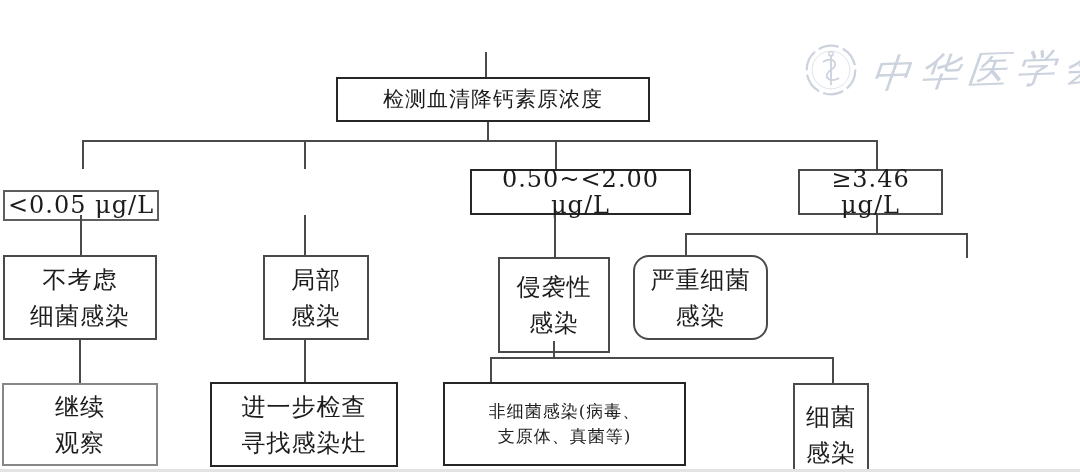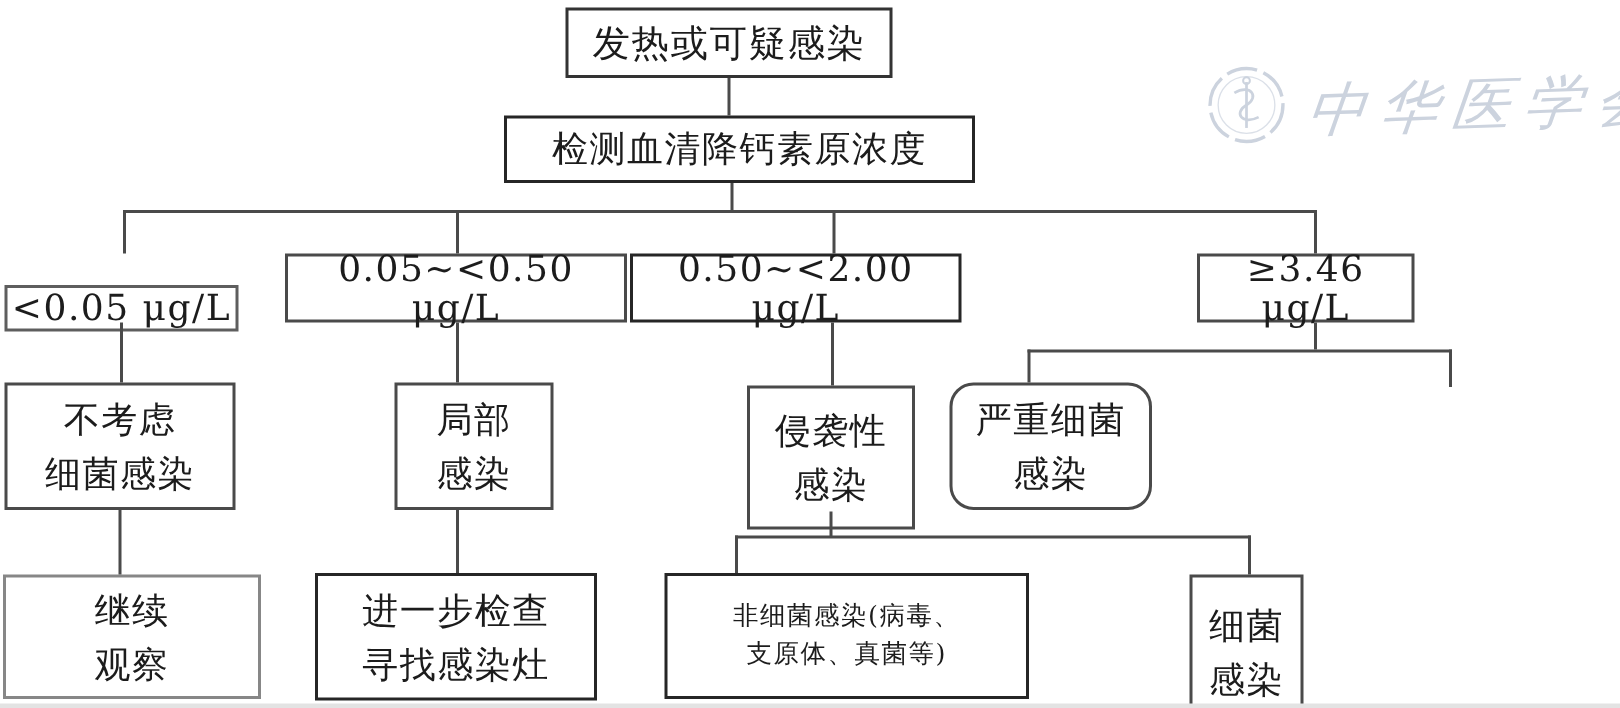--- a/index.html
+++ b/index.html
@@ -55,56 +55,54 @@
     transform:skewX(-8deg) rotate(-2deg);
     white-space:nowrap;
   }
   #bottom-edge{
     position:absolute;left:0;bottom:0;width:1080px;height:3px;
     background:#e3e3e3;
   }
 
   
   #n-start   {left:377px;top:5px;  width:218px;height:47px;font-size:25px;}
-  #n-test    {left:336px;top:77px; width:314px;height:45px;font-size:24px;}
+  #n-test    {left:336px;top:77px; width:314px;height:45px;font-size:21px;}
   #n-range1  {left:3px;  top:169px;width:156px;height:31px;border-color:#5e5e5e;margin-top:21px;}
   #n-range2  {left:190px;top:169px;width:228px;height:46px;}
-  #n-range3  {left:420px;top:169px;width:221px;height:46px;}
+  #n-range3  {left:470px;top:169px;width:221px;height:46px;}
   #n-range4  {left:798px;top:169px;width:145px;height:46px;}
   #n-nobact  {left:3px;  top:255px;width:154px;height:85px;}
   #n-local   {left:263px;top:255px;width:106px; height:85px;}
   #n-invasive{left:498px;top:257px;width:112px;height:96px;}
   #n-severe  {left:633px;top:255px;width:135px;height:85px;border-radius:16px;}
   #n-assess  {left:798px;top:258px;width:281px;height:82px;}
-  #n-observe {left:2px;  top:383px;width:172px;height:83px;}
+  #n-observe {left:2px;  top:383px;width:156px;height:83px;}
   #n-further {left:210px;top:382px;width:188px;height:85px;}
   #n-nonbact {left:443px;top:382px;width:243px;height:84px;font-size:17px;}
   #n-bact    {left:793px;top:383px;width:76px; height:104px;}
 </style>
 </head>
 <body>
 
 <div id="stage">
 
   <div id="watermark">
     <svg class="seal" width="54" height="60" viewBox="0 0 60 66" fill="none" stroke="currentColor">
       <circle cx="30" cy="33" r="27" stroke-width="2.5" stroke-dasharray="23 5"></circle>
       <circle cx="30" cy="33" r="21" stroke-width="1" opacity="0.7"></circle>
       <path d="M30 16 v34" stroke-width="2"></path>
       <path d="M21 24 c12 -7 19 3 9 9 c-10 6 -3 15 9 9" stroke-width="2"></path>
       <circle cx="30" cy="15" r="2.5" stroke-width="1.5"></circle>
     </svg>
     <span class="wm-text">中华医学会</span>
   </div>
 
-  <div class="node single dark" id="n-start">发热或可疑感染</div>
   <div class="node single bold" id="n-test">检测血清降钙素原浓度</div>
 
   <div class="node single soft" id="n-range1">&lt;0.05 μg/L</div>
-  <div class="node single" id="n-range2">0.05~&lt;0.50 μg/L</div>
   <div class="node single bold" id="n-range3">0.50~&lt;2.00 μg/L</div>
   <div class="node single" id="n-range4">≥3.46 μg/L</div>
 
   <div class="node" id="n-nobact">不考虑
 细菌感染</div>
   <div class="node" id="n-local">局部
 感染</div>
   <div class="node" id="n-invasive">侵袭性
 感染</div>
   <div class="node" id="n-severe">严重细菌

